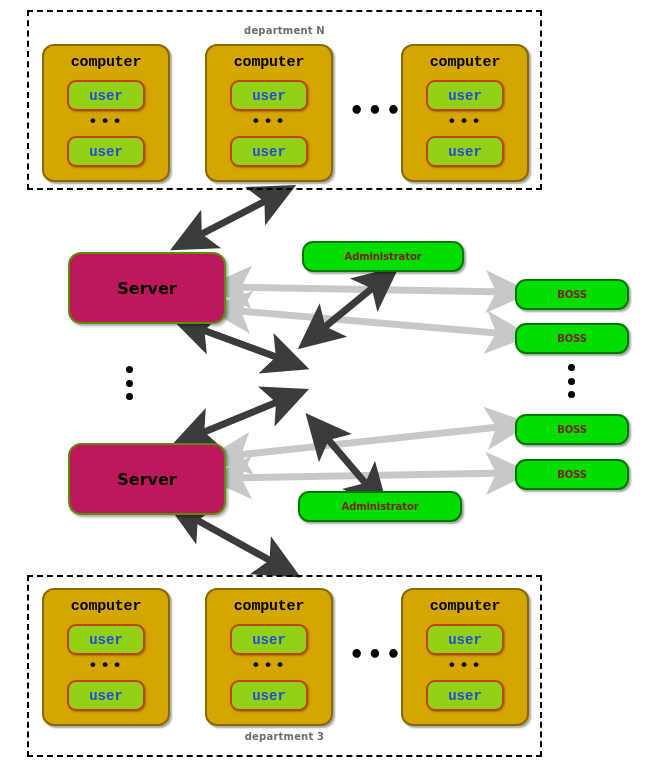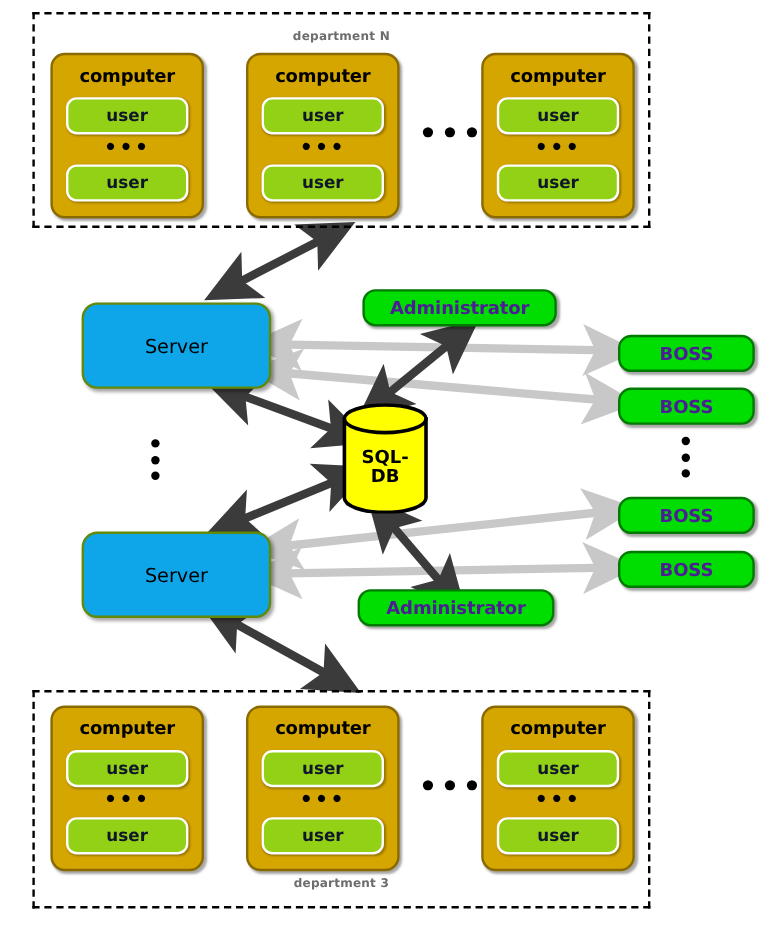--- a/index.html
+++ b/index.html
@@ -48,41 +48,42 @@
   .computer {
     position: absolute;
     background: #d6a600;
     border: 2px solid #8a6a00;
     border-radius: 12px;
     box-sizing: border-box;
     box-shadow: 2px 2px 2px rgba(0,0,0,0.35);
     display: flex;
     flex-direction: column;
     align-items: center;
+    font-family: Liberation Mono, monospace;
   }
   .computer-label {
     font-size: 15px;
     font-weight: bold;
     color: #000000;
     margin-top: 8px;
     letter-spacing: -0.2px;
   }
   .user {
     background: #93d117;
-    border: 2px solid #ffffff;
+    border: 2px solid #c2410c;
     border-radius: 9px;
     box-sizing: border-box;
-    width: 102px;
+    width: 78px;
     height: 31px;
     display: flex;
     align-items: center;
     justify-content: center;
     font-size: 14px;
     font-weight: bold;
-    color: #0f172a;
+    color: #1d4ed8;
     box-shadow: 1px 1px 2px rgba(0,0,0,0.3);
     margin-top: 9px;
   }
   .hdots-inline {
     font-size: 17px;
     font-weight: bold;
     color: #000000;
     line-height: 10px;
     margin-top: 6px;
     letter-spacing: 2px;
@@ -111,47 +112,47 @@
     display: block;
     width: 7px;
     height: 7px;
     border-radius: 50%;
     background: #000000;
   }
 
   
   .server {
     position: absolute;
-    background: #0ea5e9;
+    background: #be185d;
     border: 2px solid #5f8a0a;
     border-radius: 13px;
     box-sizing: border-box;
     box-shadow: 2px 2px 3px rgba(0,0,0,0.35);
     display: flex;
     align-items: center;
     justify-content: center;
     font-size: 16px;
-    font-weight: normal;
+    font-weight: bold;
     color: #000000;
   }
 
   
   .pill {
     position: absolute;
     background: #00dd00;
     border: 2px solid #007a00;
     border-radius: 11px;
     box-sizing: border-box;
     box-shadow: 2px 2px 2px rgba(0,0,0,0.35);
     display: flex;
     align-items: center;
     justify-content: center;
-    font-size: 15px;
-    font-weight: bold;
-    color: #4c1d95;
+    font-size: 10px;
+    font-weight: bold;
+    color: #7f1d1d;
     letter-spacing: -0.1px;
   }
 
   
   .db {
     position: absolute;
   }
   .db-text {
     position: absolute;
     left: 0;
@@ -245,30 +246,20 @@
     <span></span>
     <span></span>
   </div>
 
   <div class="server" style="left:68px; top:443px; width:158px; height:72px;">Server</div>
 
   <div class="pill" style="left:302px; top:241px; width:162px; height:31px;">Administrator</div>
 
   <div class="pill" style="left:298px; top:491px; width:164px; height:31px;">Administrator</div>
 
-  <div class="db" style="left:284px; top:336px; width:74px; height:92px;">
-    <svg width="74" height="92" viewBox="0 0 74 92" xmlns="http://www.w3.org/2000/svg">
-      <path d="M3,13 L3,79 A34,12 0 0 0 71,79 L71,13 Z" fill="#ffff00" stroke="#000000" stroke-width="3"></path>
-      <ellipse cx="37" cy="13" rx="34" ry="11.5" fill="#ffff00" stroke="#000000" stroke-width="3"></ellipse>
-    </svg>
-    <div class="db-text" style="padding-top:8px;">
-      <span>SQL-</span>
-      <span>DB</span>
-    </div>
-  </div>
 
   <div class="pill" style="left:515px; top:279px; width:114px; height:31px;">BOSS</div>
   <div class="pill" style="left:515px; top:323px; width:114px; height:31px;">BOSS</div>
 
   <div class="vdots" style="left:568px; top:364px;">
     <span></span>
     <span></span>
     <span></span>
   </div>
 

